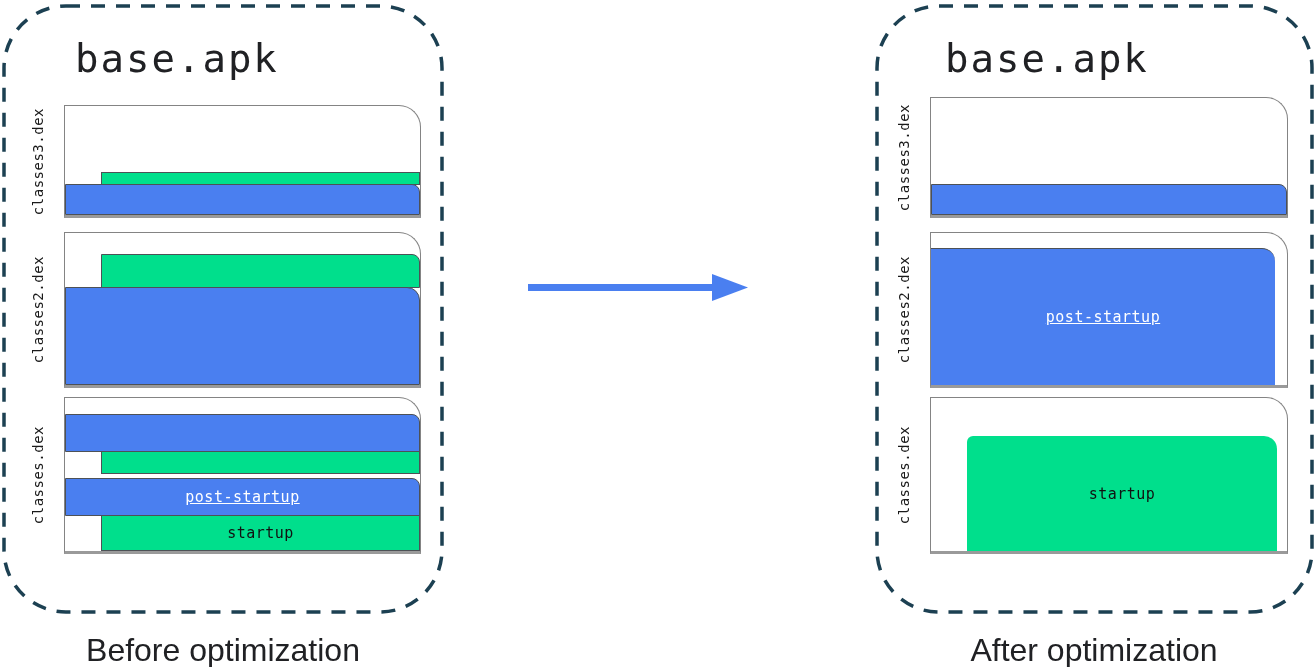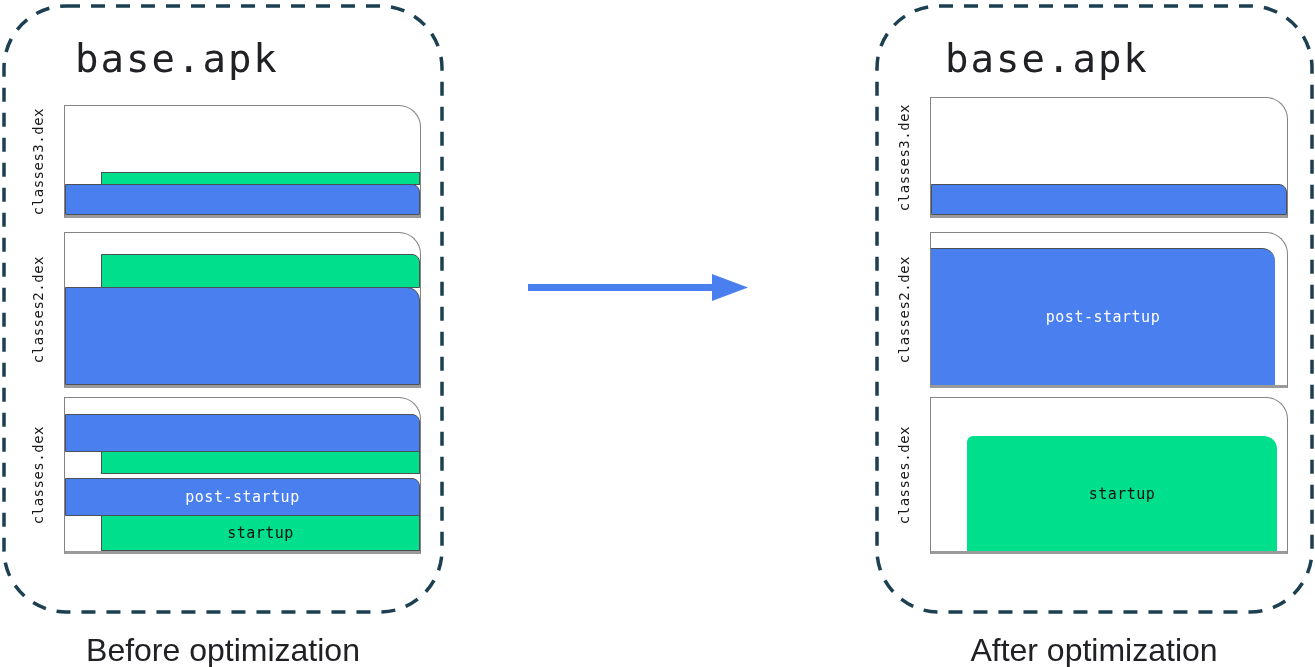--- a/index.html
+++ b/index.html
@@ -19,21 +19,21 @@
 
   .page {
     position:absolute; background:#ffffff; box-sizing:border-box;
     border:1.5px solid var(--page-border,#848484);
     border-bottom:3px solid var(--page-bottom-edge,#9a9a9a);
     border-radius:0 22px 0 0; overflow:hidden;
   }
   .stripe { position:absolute; left:0; right:0; box-sizing:border-box; }
   .stripe.bordered { border:1px solid var(--stripe-border,#4d5156); }
   .green { background:var(--startup-green,#00df8c);margin-left:36px; }
-  .blue  { background:var(--post-startup-blue,#4a7ff0); }
+  .blue  { background:var(--post-startup-blue,#4a7ff0);text-decoration:underline; }
   .curl-sm { border-radius:0 8px 0 0; }
   .curl-md { border-radius:0 13px 0 0; }
 
   .block-label {
     display:flex; align-items:center; justify-content:center;
     font-family:"DejaVu Sans Mono","Liberation Mono",monospace;
     font-size:15px; letter-spacing:0.5px;
   }
   .label-light { color:var(--post-startup-label-text,#ffffff); }
   .label-dark  { color:var(--startup-label-text,#111111); }

